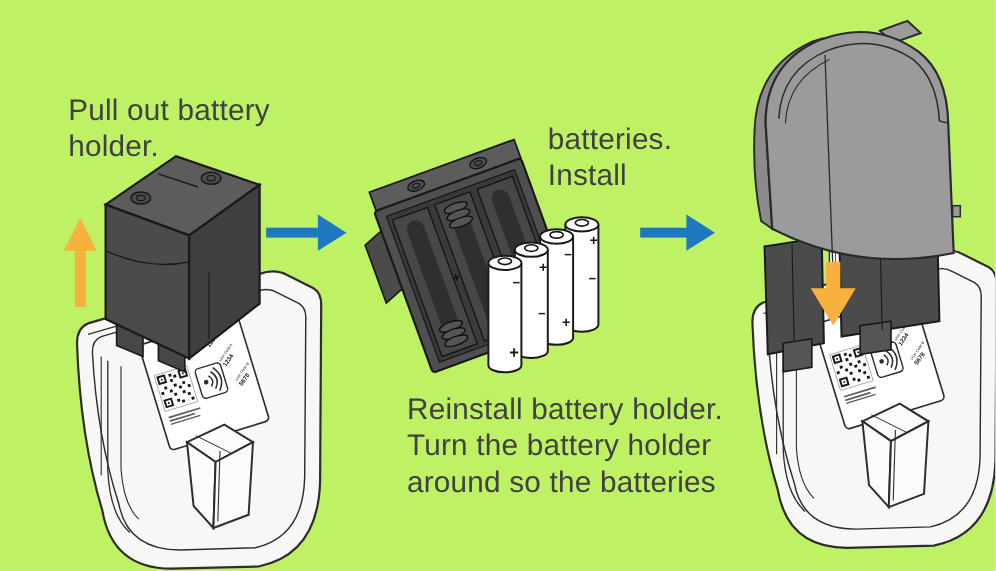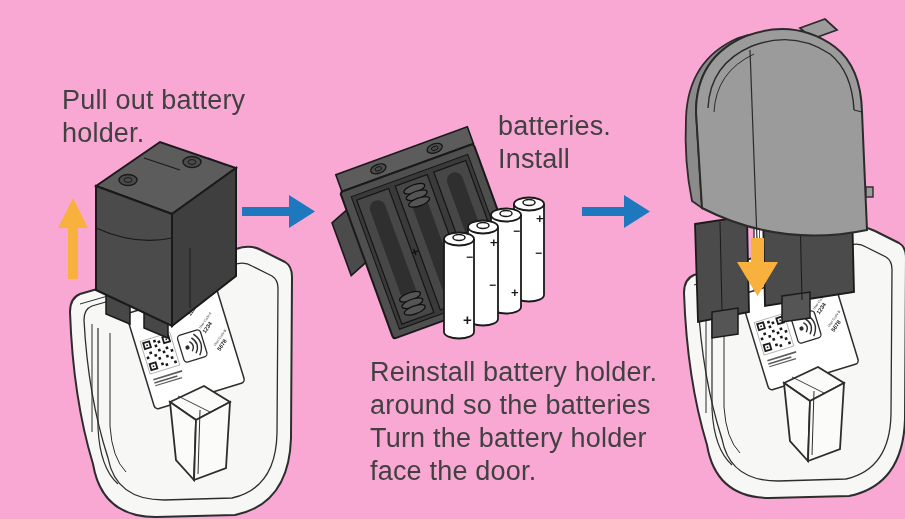--- a/index.html
+++ b/index.html
@@ -1,19 +1,19 @@
 <!DOCTYPE html>
 <html><head>
 <meta charset="utf-8">
 <style>
   html,body{margin:0;padding:0;background:#e9e9e9;}
   .canvas{
     position:relative;
     width:905px;height:519px;
-    background:#f9a8d4;
+    background:#bef264;
     overflow:hidden;
     font-family:"Liberation Sans", sans-serif;
     outline:1px solid #dcdcdc;
   }
   .caption{
     position:absolute;
     color:#414141;
     font-size:27px;
     line-height:33px;
     font-weight:400;
@@ -263,18 +263,17 @@
       <path d="M 120,38 L 127,228" fill="none" stroke="#2b2b2b" stroke-width="1.2"></path>
       <path d="M 232,100 L 224,98" fill="none" stroke="#2b2b2b" stroke-width="1.2"></path>
       <rect x="236" y="175" width="7" height="10" fill="#9b9b9b" stroke="#2b2b2b" stroke-width="1.4"></rect>
     </g>
 
     <polygon points="121,226 134,226 134,250 148,250 127.5,284 107,250 121,250" fill="#f8b13d"></polygon>
   </svg>
 
   <div class="caption cap3">
     <div>Reinstall battery holder.</div>
+    <div>Turn the battery holder</div>
     <div>around so the batteries</div>
-    <div>Turn the battery holder</div>
-    <div>face the door.</div>
   </div>
 
 </div>
 
 </body></html>

